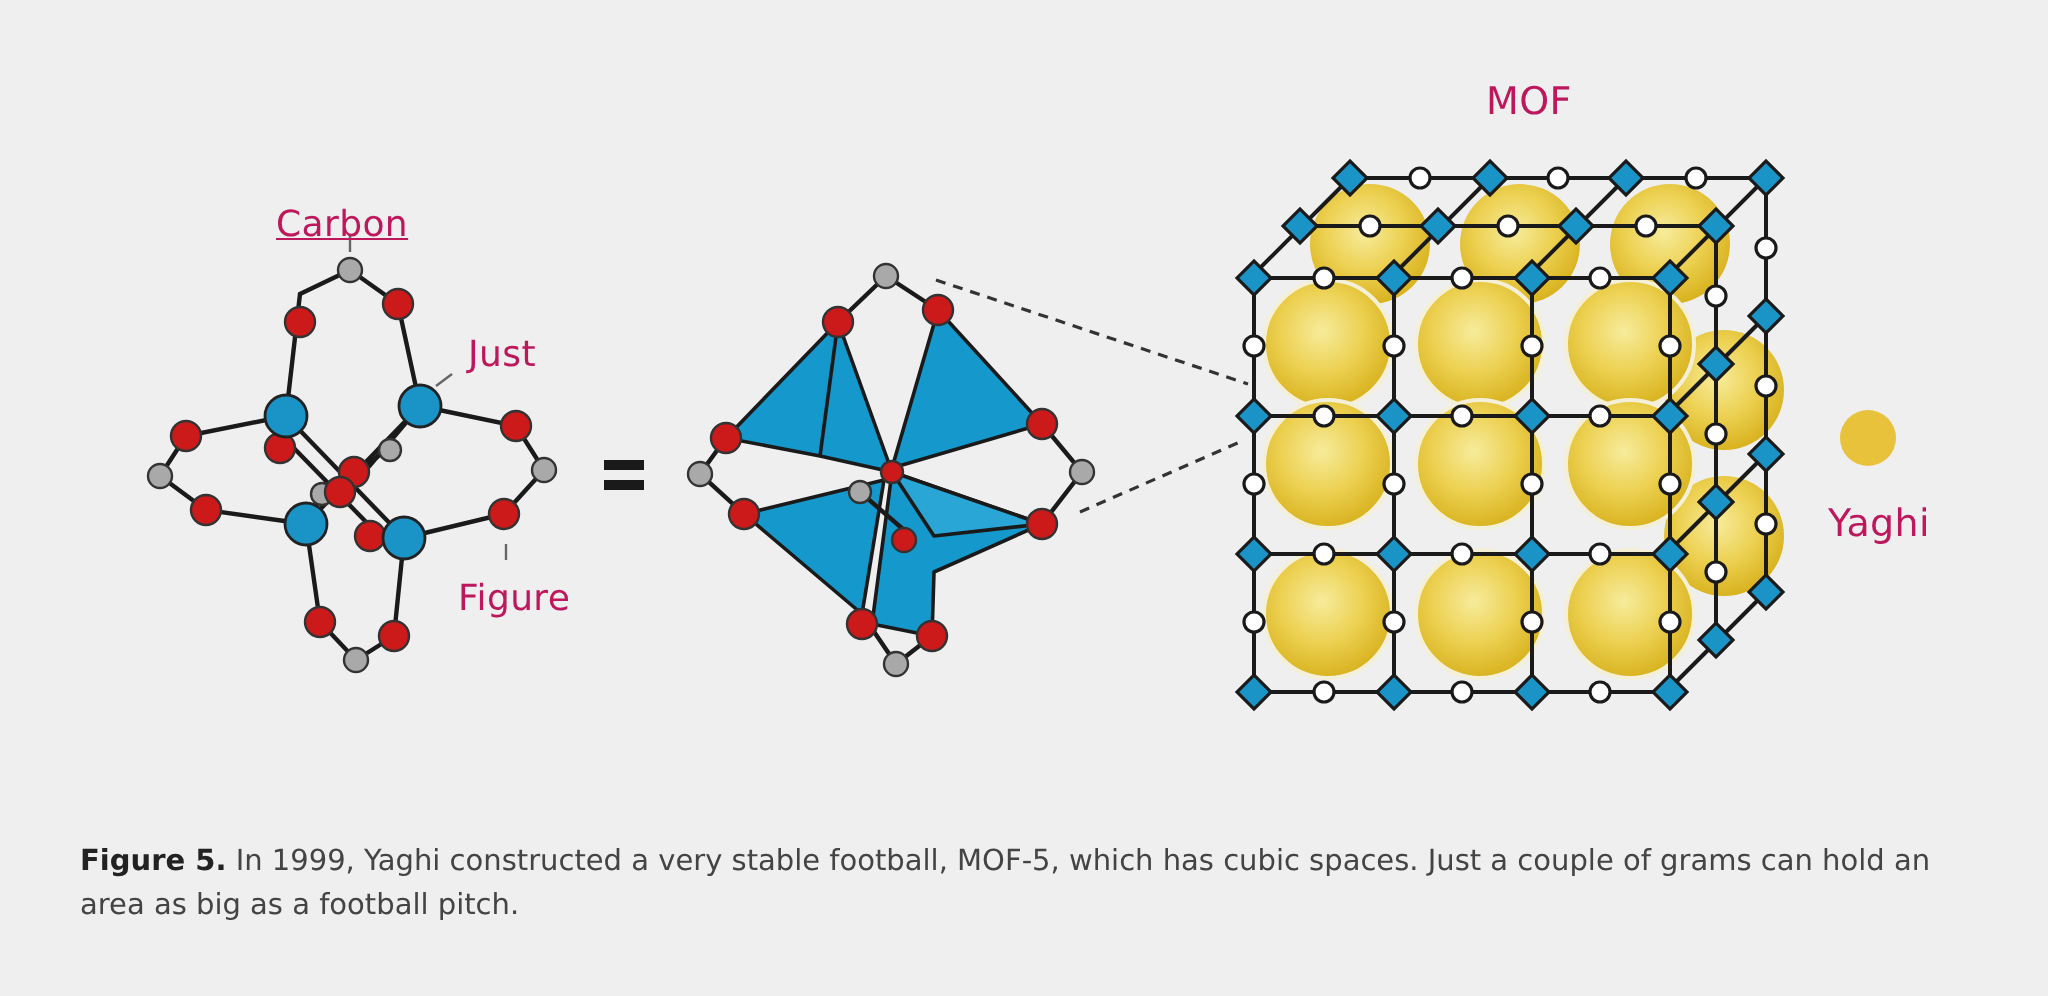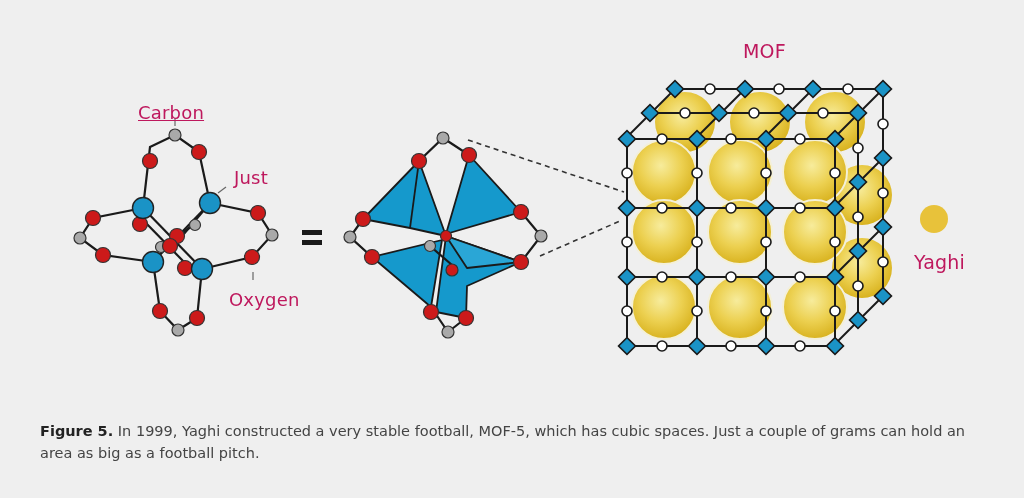--- a/index.html
+++ b/index.html
@@ -242,19 +242,19 @@
       <rect x="760" y="340" width="12" height="12" transform="rotate(45 766 346)"></rect>
       <rect x="829" y="340" width="12" height="12" transform="rotate(45 835 346)"></rect>
     </g>
   </g>
 
   <circle cx="934" cy="219" r="14" fill="#e8c23a"></circle>
 </svg>
 
 <div class="label" style="left:138px;top:102px;text-decoration:underline;">Carbon</div>
 <div class="label" style="left:234px;top:167px;">Just</div>
-<div class="label" style="left:229px;top:289px;">Oxygen</div>
+<div class="label" style="left:229px;top:289px;">Figure</div>
 <div class="label" style="left:743px;top:40px;font-size:19px;">MOF</div>
 <div class="label" style="left:914px;top:251px;font-size:19px;">Yaghi</div>
 
 <div class="caption">
   <b>Figure 5.</b><span> In 1999, Yaghi constructed a very stable football, MOF-5, which has cubic spaces. Just a couple of grams can hold an area as big as a football pitch.</span>
 </div>
 
 </body></html>

